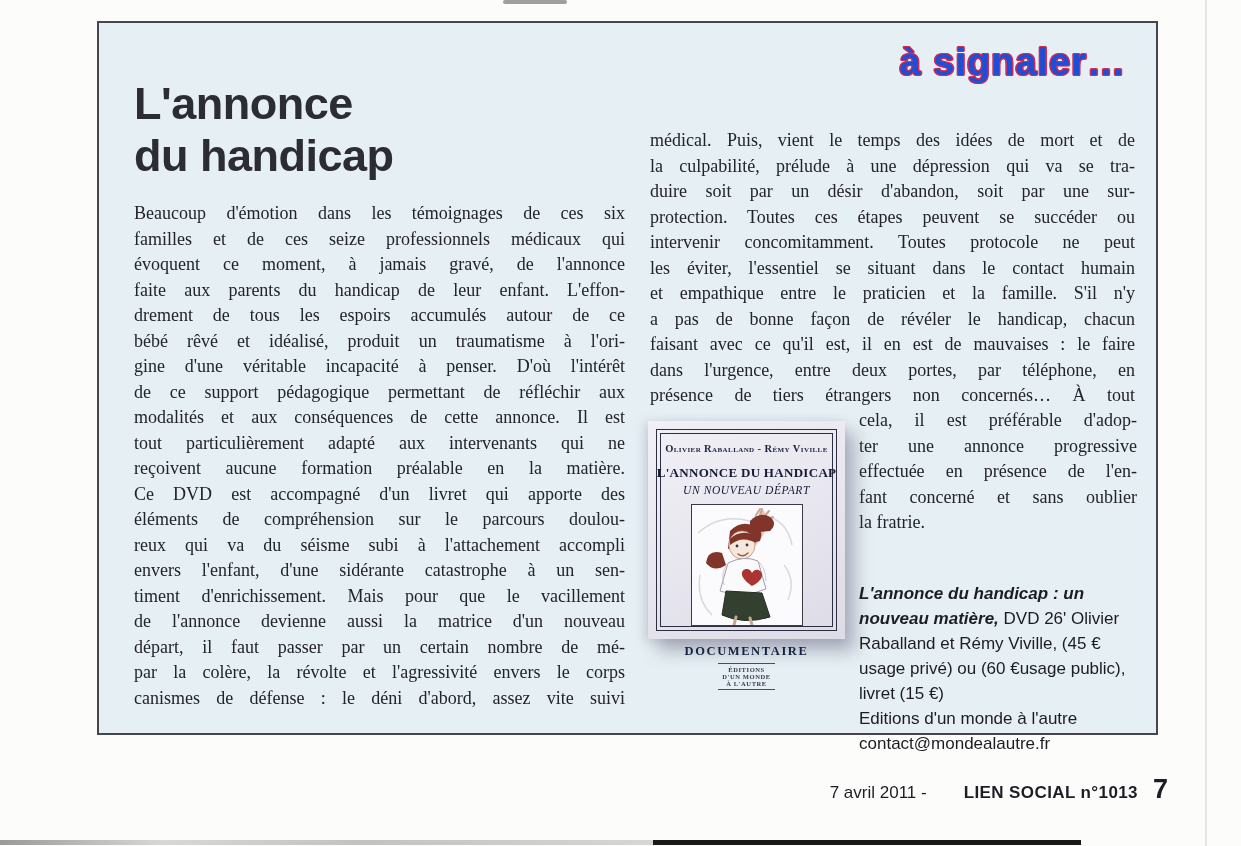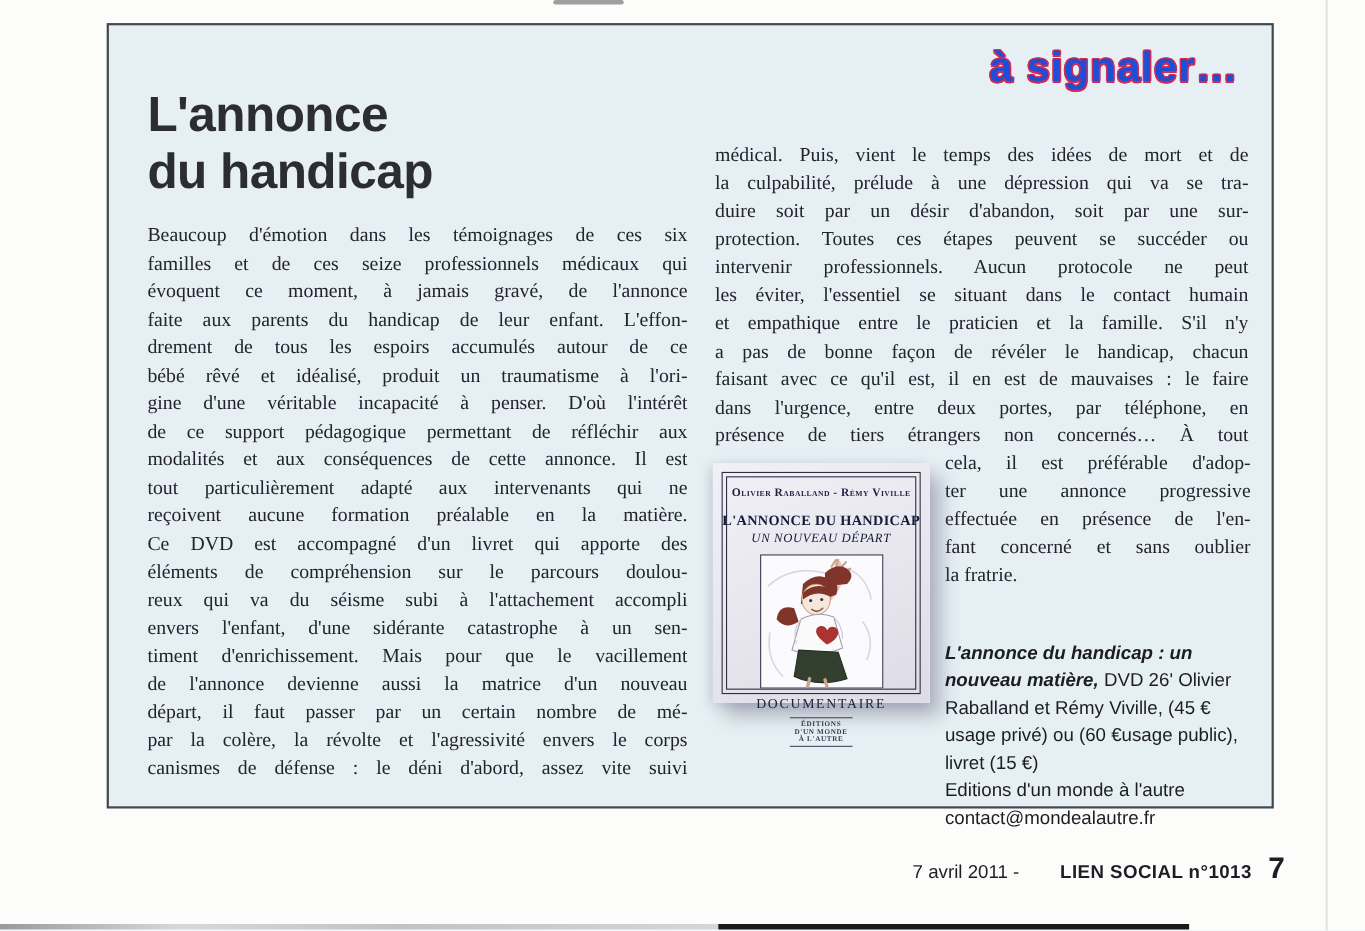--- a/index.html
+++ b/index.html
@@ -71,21 +71,21 @@
   }
   .cover-subtitle {
     margin-top:3px; font-family:"Liberation Serif", serif; font-weight:normal;
     font-style:italic; font-size:11.5px; letter-spacing:.6px; color:#141a38;
   }
   .cover-art {
     margin-top:8px; width:112px; height:122px; box-sizing:border-box;
     border:1px solid #3a3a4e; background:#fbfafc;
   }
   .cover-genre {
-    margin-top:7px; font-family:"Liberation Serif", serif; font-weight:normal;
+    margin-top:18px; font-family:"Liberation Serif", serif; font-weight:bold;
     font-size:12.5px; letter-spacing:1.6px; color:#17203e;
   }
   .cover-logo {
     margin-top:4px; text-align:center;
     font-family:"Liberation Serif", serif; font-weight:bold;
     font-size:6.5px; line-height:7px; letter-spacing:.6px; color:#3a3a52;
     border-top:1px solid #4a4a60; border-bottom:1px solid #4a4a60;
     padding:2px 4px;
   }
 
@@ -157,21 +157,21 @@
       <div class="jline">départ, il faut passer par un certain nombre de mé-</div>
       <div class="jline">par la colère, la révolte et l'agressivité envers le corps</div>
       <div class="jline">canismes de défense : le déni d'abord, assez vite suivi</div>
     </div>
 
   <div class="col col-right">
       <div class="jline">médical. Puis, vient le temps des idées de mort et de</div>
       <div class="jline">la culpabilité, prélude à une dépression qui va se tra-</div>
       <div class="jline">duire soit par un désir d'abandon, soit par une sur-</div>
       <div class="jline">protection. Toutes ces étapes peuvent se succéder ou</div>
-      <div class="jline">intervenir professionnels. Aucun protocole ne peut</div>
+      <div class="jline">intervenir concomitamment. Toutes protocole ne peut</div>
       <div class="jline">les éviter, l'essentiel se situant dans le contact humain</div>
       <div class="jline">et empathique entre le praticien et la famille. S'il n'y</div>
       <div class="jline">a pas de bonne façon de révéler le handicap, chacun</div>
       <div class="jline">faisant avec ce qu'il est, il en est de mauvaises : le faire</div>
       <div class="jline">dans l'urgence, entre deux portes, par téléphone, en</div>
       <div class="jline">présence de tiers étrangers non concernés… À tout</div>
     </div>
 
   <div class="col col-narrow">
       <div class="jline">cela, il est préférable d'adop-</div>

